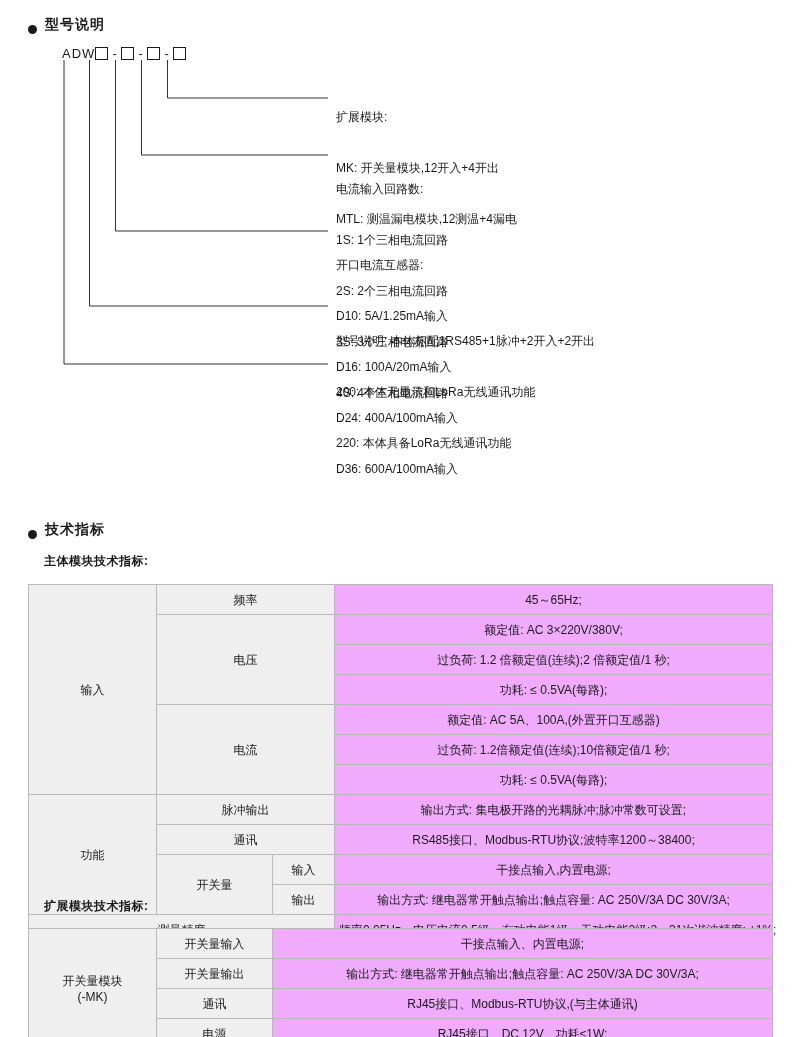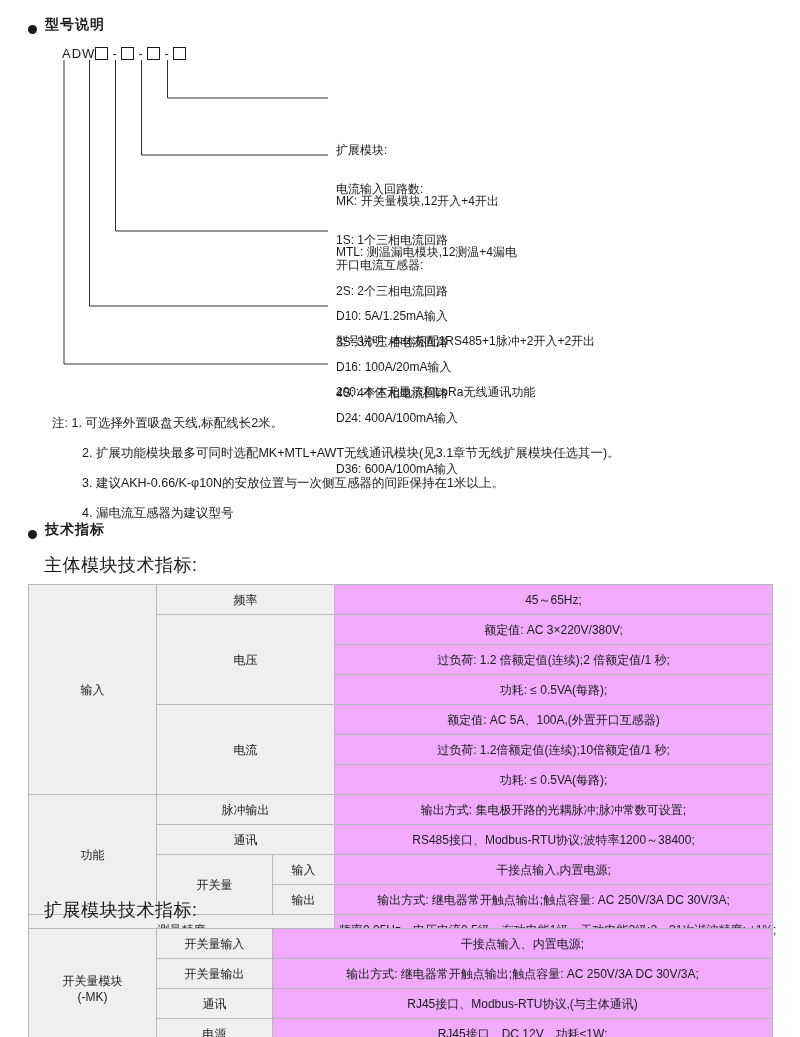--- a/index.html
+++ b/index.html
@@ -108,22 +108,22 @@
   }
 
   
   .tech-head {
     position: absolute;
     left: 28px;
     top: 521px;
   }
   .sub-title {
     position: absolute;
-    font-size: 18px;
-    font-weight: normal;
+    font-size: 12px;
+    font-weight: bold;
     letter-spacing: 0.5px;
   }
   table.spec {
     border-collapse: collapse;
     table-layout: fixed;
     font-size: 12px;
   }
   table.spec td {
     border: 1px solid #b9b9b9;
     padding: 4px 4px;
@@ -180,21 +180,21 @@
 
       <path d="M 113.5 44 L 113.5 139 L 300 139" stroke="#1a1a1a" stroke-width="0.9" fill="none"></path>
 
       <path d="M 87.5 44 L 87.5 215 L 300 215" stroke="#1a1a1a" stroke-width="0.9" fill="none"></path>
 
       <path d="M 61.5 44 L 61.5 290 L 300 290" stroke="#1a1a1a" stroke-width="0.9" fill="none"></path>
 
       <path d="M 36 44 L 36 348 L 300 348" stroke="#1a1a1a" stroke-width="0.9" fill="none"></path>
     </svg>
 
-    <div class="desc" style="left:308px; top:92px;">
+    <div class="desc" style="left:308px; top:59px;">
       <div>扩展模块:</div>
       <div>MK: 开关量模块,12开入+4开出</div>
       <div>MTL: 测温漏电模块,12测温+4漏电</div>
     </div>
 
     <div class="desc" style="left:308px; top:131px;">
       <div>电流输入回路数:</div>
       <div>1S: 1个三相电流回路</div>
       <div>2S: 2个三相电流回路</div>
       <div>3S: 3个三相电流回路</div>
@@ -205,30 +205,25 @@
       <div>开口电流互感器:</div>
       <div>D10: 5A/1.25mA输入</div>
       <div>D16: 100A/20mA输入</div>
       <div>D24: 400A/100mA输入</div>
       <div>D36: 600A/100mA输入</div>
     </div>
 
     <div class="desc" style="left:308px; top:283px;">
       <div>型号说明: 本体标配1RS485+1脉冲+2开入+2开出</div>
       <div>200: 本体无显示和LoRa无线通讯功能</div>
+      <div>220: 本体具备LoRa无线通讯功能</div>
     </div>
 
   </div>
 
-  <div class="notes">
-    <div class="note-line">注: 1. 可选择外置吸盘天线,标配线长2米。</div>
-    <div class="note-line note-indent">2. 扩展功能模块最多可同时选配MK+MTL+AWT无线通讯模块(见3.1章节无线扩展模块任选其一)。</div>
-    <div class="note-line note-indent">3. 建议AKH-0.66/K-φ10N的安放位置与一次侧互感器的间距保持在1米以上。</div>
-    <div class="note-line note-indent">4. 漏电流互感器为建议型号</div>
-  </div>
 
   <div class="section-head tech-head">
     <span class="bullet"></span>
     <span>技术指标</span>
   </div>
 
   <div class="sub-title" style="left:44px; top:553px;">主体模块技术指标:</div>
 
   <table class="spec tbl1">
     <colgroup>

